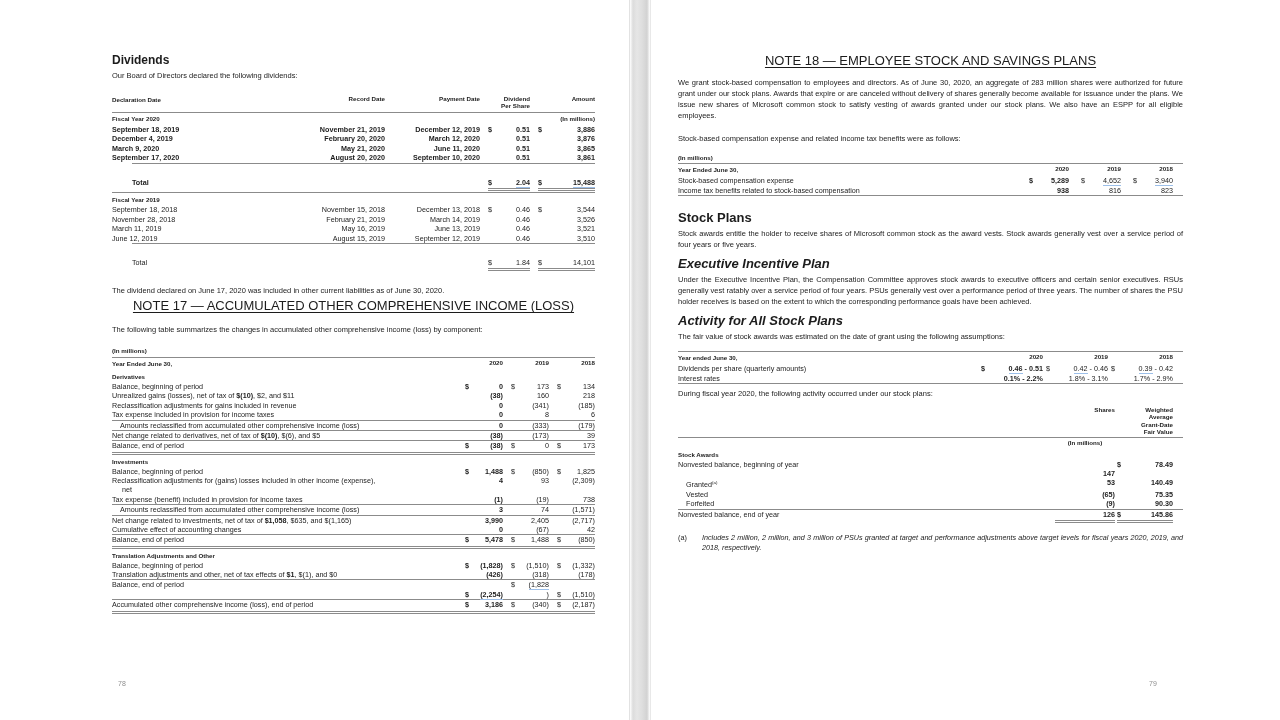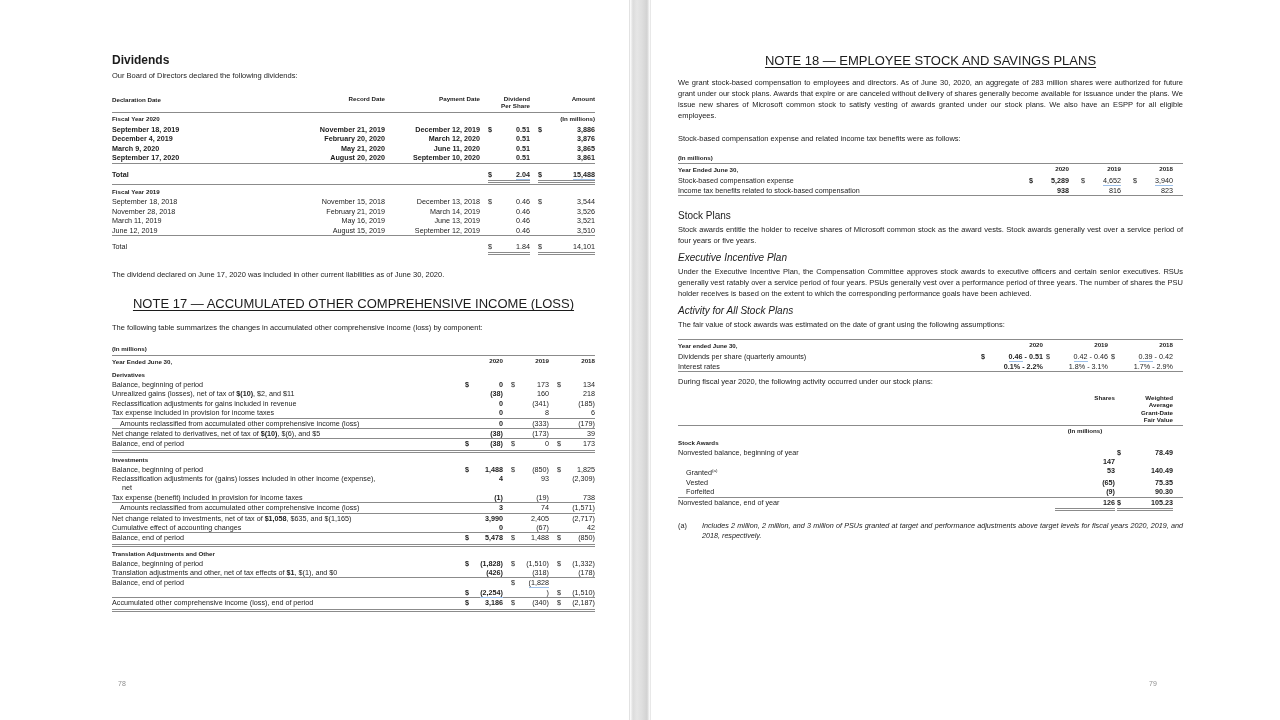--- a/index.html
+++ b/index.html
@@ -10,25 +10,25 @@
            background:linear-gradient(90deg,#ffffff 0%,#dcdcdc 15%,#e6e6e6 35%,#dedede 60%,#d2d2d2 85%,#ffffff 100%);
            border-left:1px solid #e2e2e2; border-right:1px solid #e8e8e8; }
   .page{ position:absolute; top:0; height:720px; box-sizing:border-box; padding-top:53px; }
   #left-page{ left:112px; width:483px; }
   #right-page{ left:678px; width:505px; }
   .pagenum{ position:absolute; font-size:7px; color:var(--pgnum); }
   #left-page .pagenum{ left:6px; top:680px; }
   #right-page .pagenum{ left:471px; top:680px; }
 
   .h1{ font-weight:bold; font-size:12px; }
-  .h2{ font-weight:normal; font-size:10px; }
+  .h2{ font-weight:bold; font-size:13px; }
   .it{ font-style:italic; }
   p{ margin:0; font-size:7.5px; line-height:10.9px; }
   .just{ text-align:justify; }
-  .note-title{ text-align:center; font-size:13px; text-decoration:underline; text-underline-offset:1.5px; } .mt7{margin-top:4px;} .mt8{margin-top:8px;} .mt10{margin-top:10px;} .mt12{margin-top:12px;} .mt13{margin-top:5px;} .mt14{margin-top:14px;} .mt15{margin-top:15px;}
+  .note-title{ text-align:center; font-size:13px; text-decoration:underline; text-underline-offset:1.5px; } .mt7{margin-top:4px;} .mt8{margin-top:8px;} .mt10{margin-top:10px;} .mt12{margin-top:12px;} .mt13{margin-top:5px;} .mt14{margin-top:14px;} .mt15{margin-top:1px;}
 
   
   .fin{ font-size:7.2px; }
   .trow{ display:flex; align-items:flex-start; line-height:9.4px; }
   .lbl{ flex:1; }
   .ind{ padding-left:8px; }
   .l2{ padding-left:10px; }
   .small-b{ font-weight:bold; font-size:6.2px; }
   .cap{ font-weight:bold; font-size:6.2px; line-height:8.5px; }
   .caprow{ border-bottom:1px solid var(--rule); padding:1px 0; display:flex; }
@@ -39,21 +39,21 @@
   .hcell{ text-align:right; white-space:pre-line; font-weight:bold; font-size:6.2px; line-height:7.4px; box-sizing:border-box; }
   .txtcell{ text-align:right; box-sizing:border-box; }
   .sym{ text-align:left; }
   .val{ flex:1; text-align:right; }
   .b{ font-weight:bold; }
   .rt{ border-top:1px solid var(--rule); }
   .rb{ border-bottom:1px solid var(--rule); }
   .dblb{ border-bottom:3px double var(--rule); padding-bottom:1px; }
   .cell.dbl{ border-bottom:3px double var(--rule); padding-bottom:1px; }
   .blu{ border-bottom:1.3px solid var(--blu); }
-  .total{ padding:6px 0 1px; }
+  .total{ padding:14px 0 1px;margin-left:20px; }
   .band{ padding:2.5px 0 1px; }
   sup{ font-size:4.4px; vertical-align:3px; }
 
   
   .dvd .c-rec{ width:90px; } .dvd .c-pay{ width:95px; }
   .dvd .c-ps{ width:42px; margin-left:8px; } .dvd .c-amt{ width:57px; margin-left:8px; }
   
   .aoci .cell,.aoci .hcell{ width:38px; margin-left:8px; }
   
   .rp .trow,.rp .caprow{ padding-right:10px; }
@@ -757,21 +757,21 @@
       <div class="trow">
         <div class="lbl">
           <div>Nonvested balance, end of year</div>
         </div>
         <div class="cell c-sh dbl b">
           <span class="sym"></span>
           <span class="val">126</span>
         </div>
         <div class="cell c-fv dbl b">
           <span class="sym">$</span>
-          <span class="val">105.23</span>
+          <span class="val">145.86</span>
         </div>
       </div>
     </div>
   <div class="footnote mt10">
     <div class="fn-marker">(a)</div>
     <div class="fn-text">Includes 2 million, 2 million, and 3 million of PSUs granted at target and performance adjustments above target levels for fiscal years 2020, 2019, and 2018, respectively.</div>
   </div>
   <div class="pagenum">79</div>
 </div>
 

